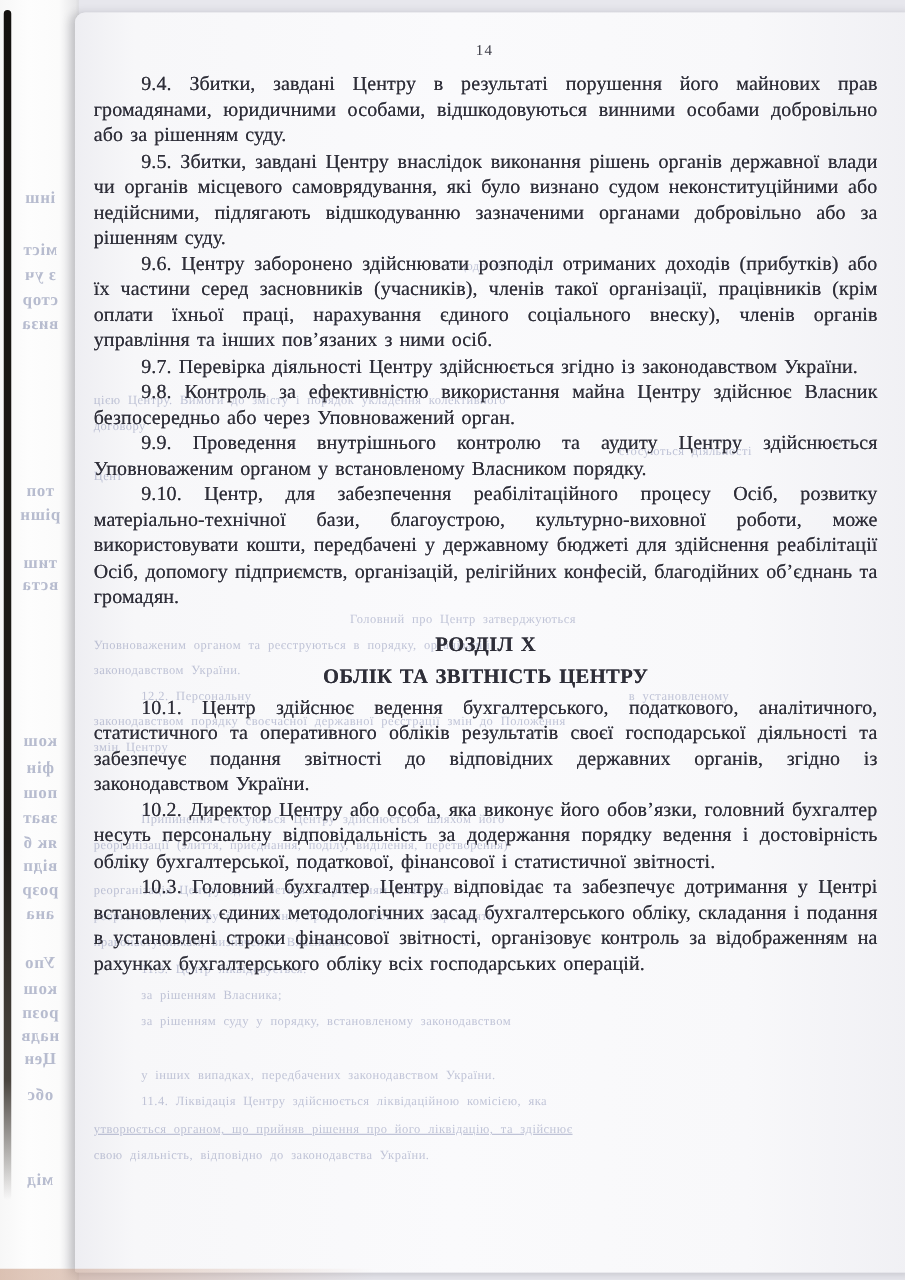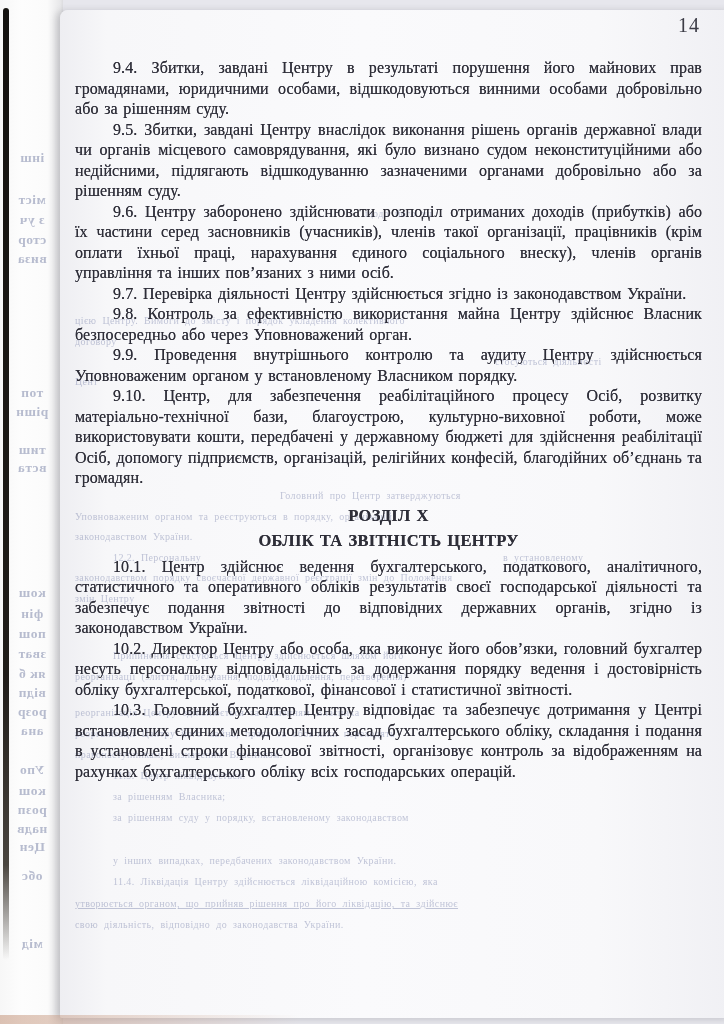--- a/index.html
+++ b/index.html
@@ -29,22 +29,22 @@
     white-space:nowrap;overflow:hidden;
   }
   
   .page{
     position:absolute;left:60px;top:10px;width:672px;height:1008px;
     background:linear-gradient(90deg,#eeeef2 0%,#f7f7f9 7%,#fafafc 45%,#f8f8fa 80%,#f0f0f4 100%);
     border-radius:8px 0 0 2px;
     box-shadow:-4px 1px 7px rgba(60,60,70,.22);
   }
   .page-number{
-    position:absolute;left:15px;top:4px;width:625px;text-align:right;
-    font-size:20px;color:#3c3c46;letter-spacing:1px;
+    position:absolute;left:15px;top:23px;width:625px;text-align:center;
+    font-size:12px;color:#3c3c46;letter-spacing:1px;
   }
   
   .ghost-layer{position:absolute;left:15px;top:0;width:628px;height:1008px;z-index:1;}
   .ghost-line{
     position:absolute;
     font-size:10px;color:rgba(105,115,160,.40);
     letter-spacing:.4px;word-spacing:3px;white-space:nowrap;
     filter:blur(.45px);
   }
   

